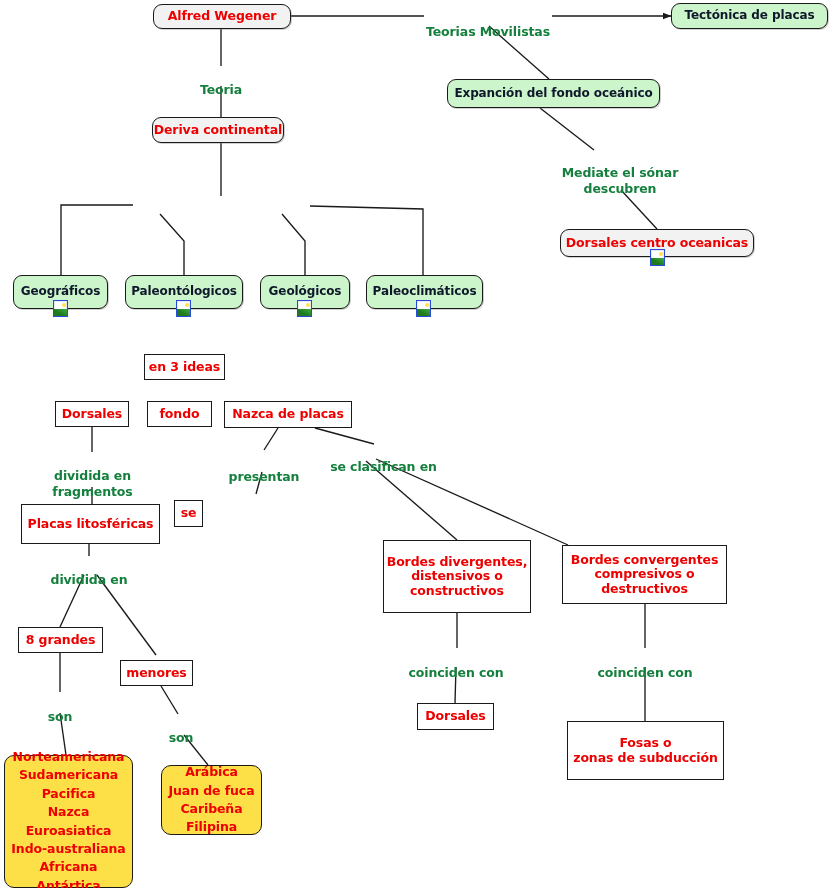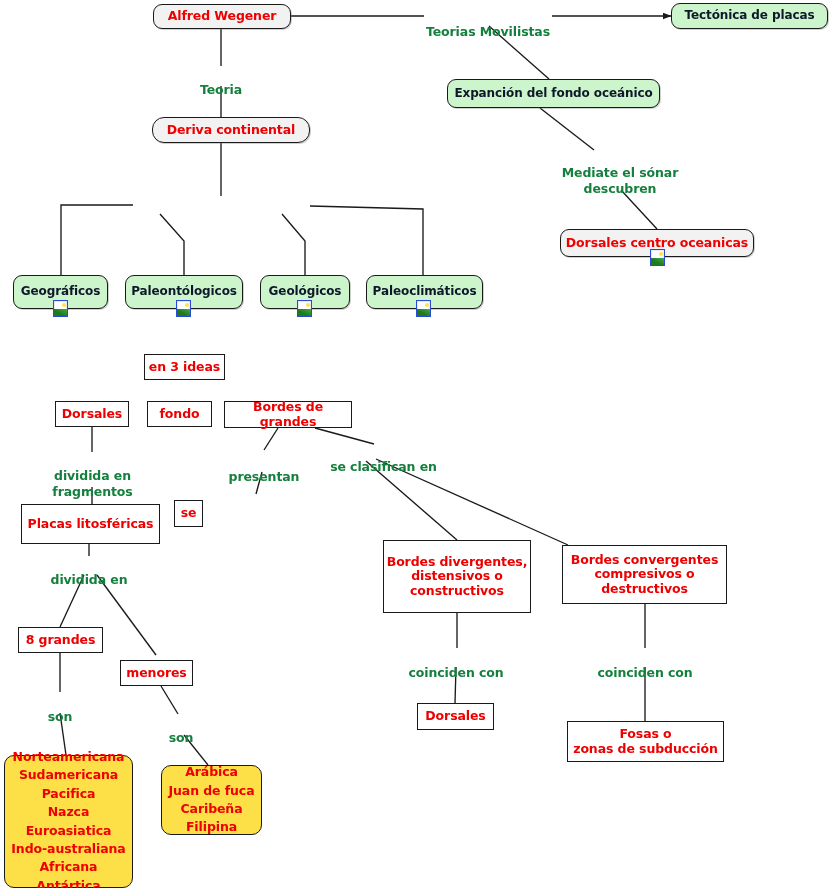--- a/index.html
+++ b/index.html
@@ -163,21 +163,21 @@
   </div>
 
   <div class="node green" style="left:671px; top:3px; width:157px; height:26px;">
     <span>Tectónica de placas</span>
   </div>
 
   <div class="node green" style="left:447px; top:79px; width:213px; height:29px;">
     <span>Expanción del fondo oceánico</span>
   </div>
 
-  <div class="node concept" style="left:152px; top:117px; width:158px; height:26px;border-radius:12px;">
+  <div class="node concept" style="left:152px; top:117px; width:132px; height:26px;">
     <span>Deriva continental</span>
   </div>
 
   <div class="node concept" style="left:560px; top:229px; width:194px; height:28px;">
     <span>Dorsales centro oceanicas</span>
   </div>
   <div class="picicon" style="left:650px; top:249px;">
     <div class="sky"></div>
       <div class="sun"></div>
       <div class="hill2"></div>
@@ -230,21 +230,21 @@
 
   <div class="node plain" style="left:55px; top:401px; width:74px; height:26px;">
     <span>Dorsales</span>
   </div>
 
   <div class="node plain" style="left:147px; top:401px; width:65px; height:26px;">
     <span>fondo</span>
   </div>
 
   <div class="node plain" style="left:224px; top:401px; width:128px; height:27px;">
-    <span>Bordes de grandes</span>
+    <span>Nazca de placas</span>
   </div>
 
   <div class="node plain" style="left:21px; top:504px; width:139px; height:40px;">
     <span>Placas litosféricas</span>
   </div>
 
   <div class="node plain" style="left:174px; top:500px; width:29px; height:27px;">
     <span>se</span>
   </div>
 
@@ -266,21 +266,21 @@
   </div>
 
   <div class="node plain" style="left:120px; top:660px; width:73px; height:26px;">
     <span>menores</span>
   </div>
 
   <div class="node plain" style="left:417px; top:703px; width:77px; height:27px;">
     <span>Dorsales</span>
   </div>
 
-  <div class="node plain" style="left:567px; top:721px; width:157px; height:41px;">
+  <div class="node plain" style="left:567px; top:721px; width:157px; height:59px;">
     <span>Fosas o
 zonas de subducción</span>
   </div>
 
   <div class="node list" style="left:4px; top:755px; width:129px; height:133px;">
     <span>Norteamericana
 Sudamericana
 Pacifica
 Nazca
 Euroasiatica

